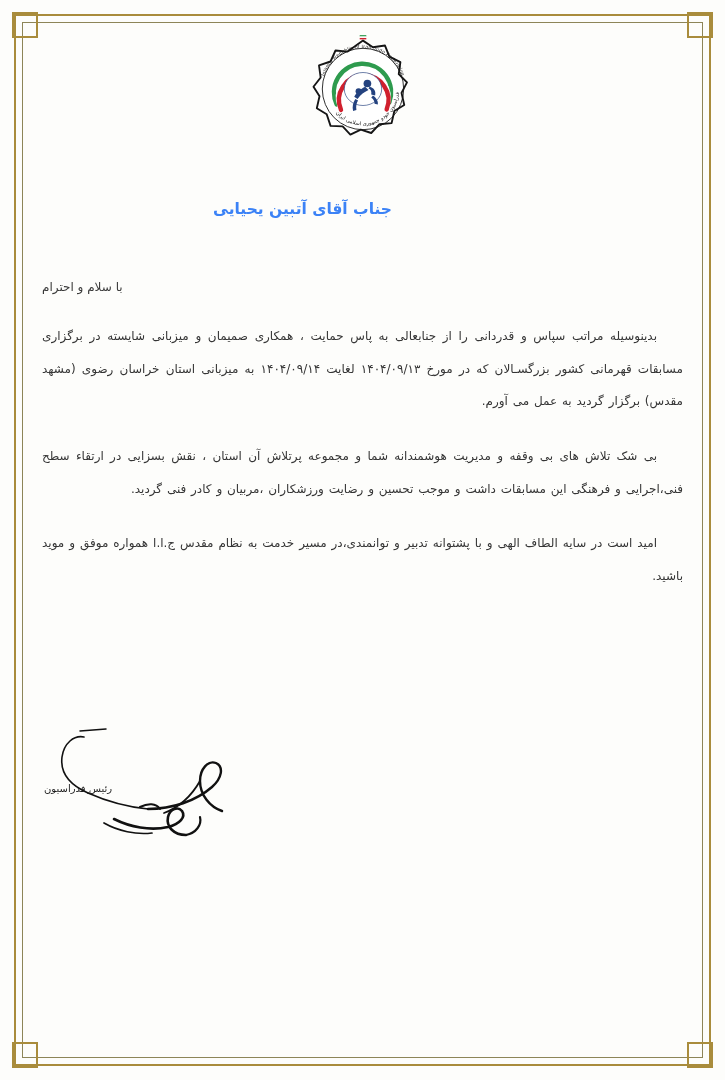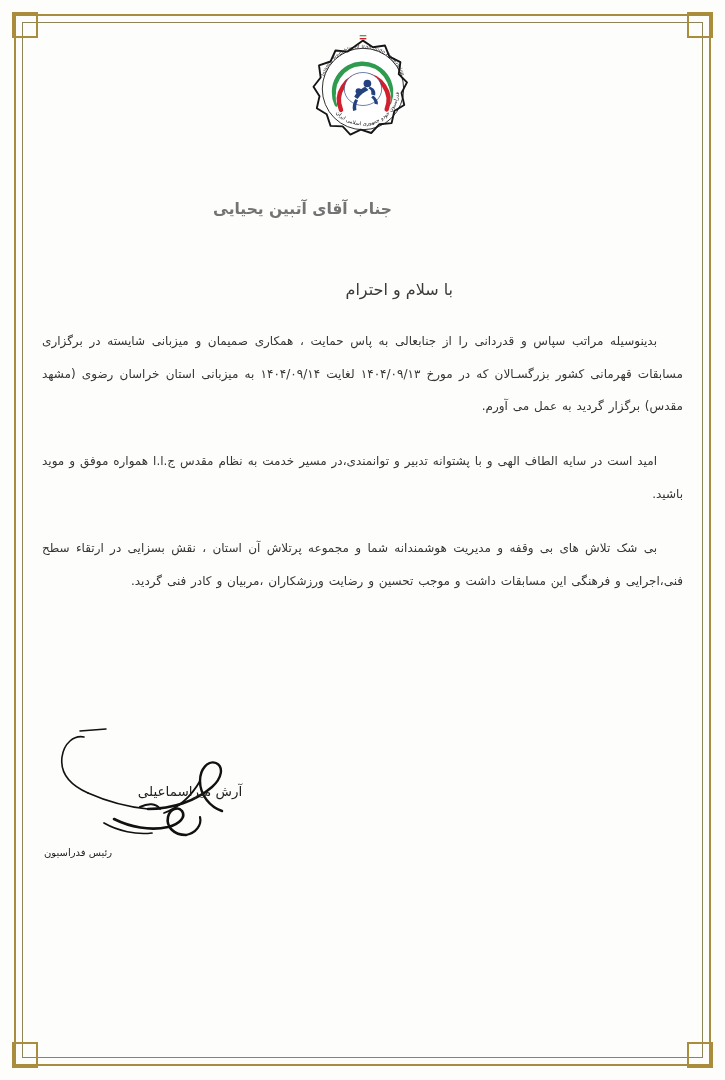--- a/index.html
+++ b/index.html
@@ -99,29 +99,29 @@
     margin-top: 2px;
     letter-spacing: 0.2px;
   }
 
   .addressee {
     margin-top: 56px;
     text-align: center;
     padding-right: 120px;
     font-size: 15.5px;
     font-weight: bold;
-    color: #737373;
+    color: #3b82f6;
     direction: rtl;
   }
 
   .salutation {
     margin-top: 62px;
-    text-align: right;
+    text-align: left;
     padding-right: 230px;
-    font-size: 16px;
+    font-size: 12px;
     color: #3a3a3a;
     direction: rtl;
   }
 
   .body-block {
     margin-top: 26px;
     direction: rtl;
   }
   .para {
     font-size: 12px;
@@ -227,37 +227,36 @@
       </svg>
     </div>
 
 
     <div class="addressee">جناب آقای آتبین یحیایی</div>
 
     <div class="salutation">با سلام و احترام</div>
 
     <div class="body-block">
       <p class="para indent">بدینوسیله مراتب سپاس و قدردانی را از جنابعالی به پاس حمایت ، همکاری صمیمان و میزبانی شایسته در برگزاری مسابقات قهرمانی کشور بزرگسـالان که در مورخ ۱۴۰۴/۰۹/۱۳ لغایت ۱۴۰۴/۰۹/۱۴ به میزبانی استان خراسان رضوی (مشهد مقدس) برگزار گردید به عمل می آورم.</p>
+      <p class="para indent">بی شک تلاش های بی وقفه و مدیریت هوشمندانه شما و مجموعه پرتلاش آن استان ، نقش بسزایی در ارتقاء سطح فنی،اجرایی و فرهنگی این مسابقات داشت و موجب تحسین و رضایت ورزشکاران ،مربیان و کادر فنی گردید.</p>
       <p class="para indent">امید است در سایه الطاف الهی و با پشتوانه تدبیر و توانمندی،در مسیر خدمت به نظام مقدس ج.ا.ا همواره موفق و موید باشید.</p>
-      <p class="para indent">بی شک تلاش های بی وقفه و مدیریت هوشمندانه شما و مجموعه پرتلاش آن استان ، نقش بسزایی در ارتقاء سطح فنی،اجرایی و فرهنگی این مسابقات داشت و موجب تحسین و رضایت ورزشکاران ،مربیان و کادر فنی گردید.</p>
     </div>
 
   </div>
 
   <div class="sign-block">
     <svg class="sign-art" viewBox="0 0 300 130">
       <g fill="none" stroke="#111111" stroke-linecap="round" stroke-linejoin="round">
         <path d="M 40,14 C 30,12 20,20 18,34 C 16,50 26,62 44,70" stroke-width="1.6"></path>
         <path d="M 36,8 L 62,6" stroke-width="1.5"></path>
         <path d="M 44,70 C 62,78 84,84 104,86" stroke-width="1.6"></path>
         <path d="M 104,86 C 128,86 152,78 168,64 C 178,55 180,44 172,40 C 164,37 156,46 156,58 C 156,72 166,84 178,88" stroke-width="2.4"></path>
         <path d="M 156,58 C 148,72 136,84 120,90" stroke-width="1.8"></path>
         <path d="M 70,96 C 86,104 106,108 124,104 C 136,101 142,94 138,88 C 134,83 126,86 124,94 C 122,104 130,112 142,112" stroke-width="2.6"></path>
         <path d="M 96,84 C 104,80 112,80 116,86" stroke-width="2"></path>
         <path d="M 142,112 C 152,110 158,102 156,94" stroke-width="2.2"></path>
         <path d="M 60,100 C 74,108 92,112 108,110" stroke-width="1.7"></path>
       </g>
     </svg>
-    <div class="sign-name">آرش میراسماعیلی</div>
     <div class="sign-role">رئیس فدراسیون</div>
   </div>
 
 </div>
 
 </body></html>

